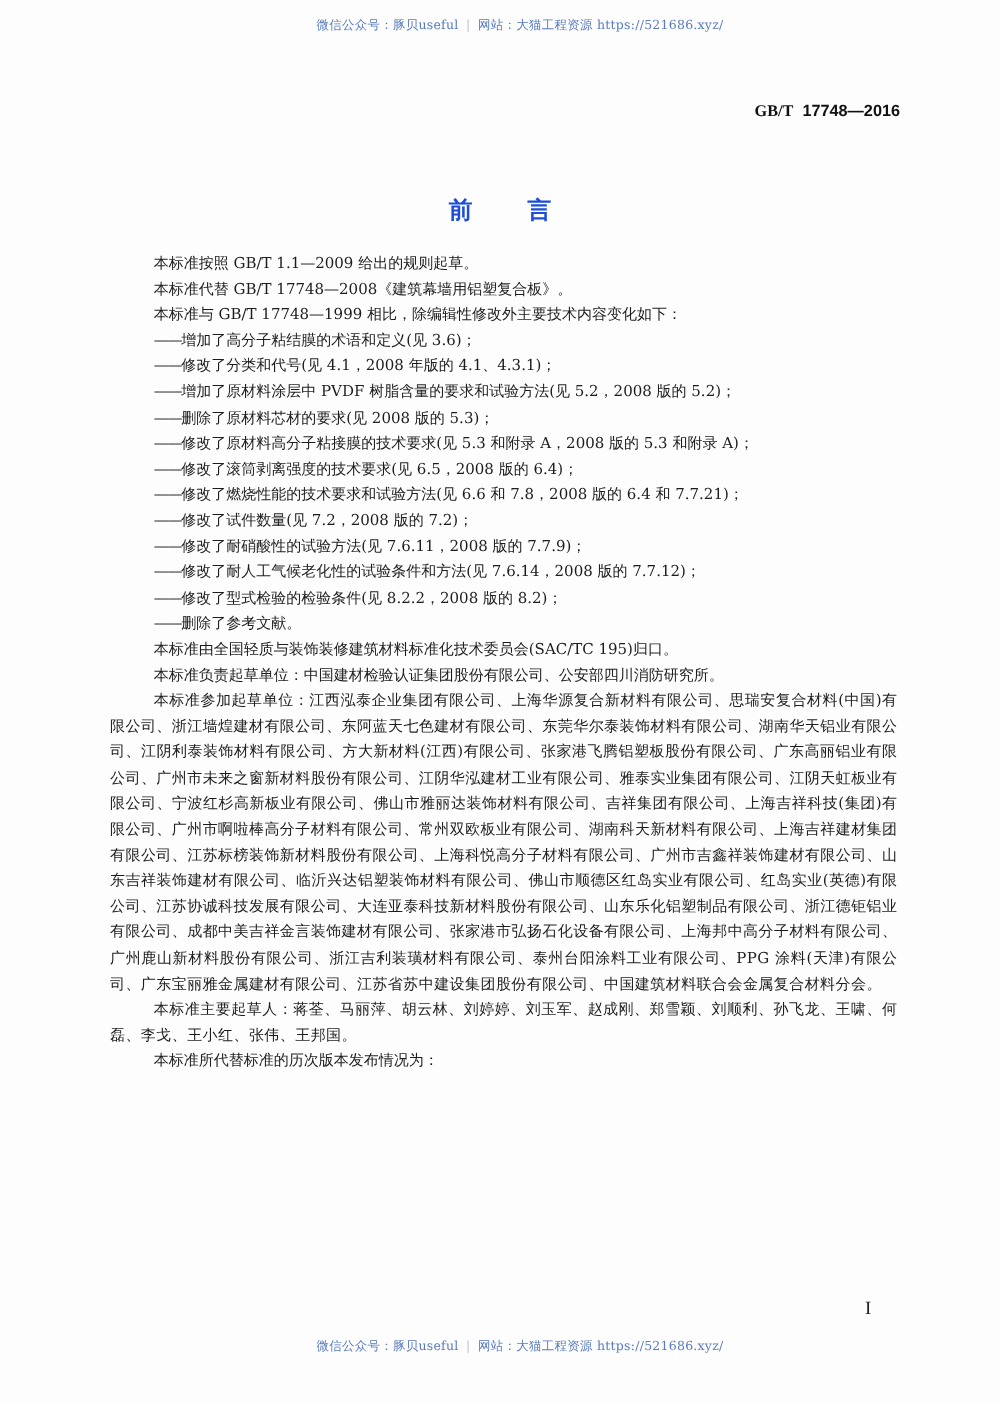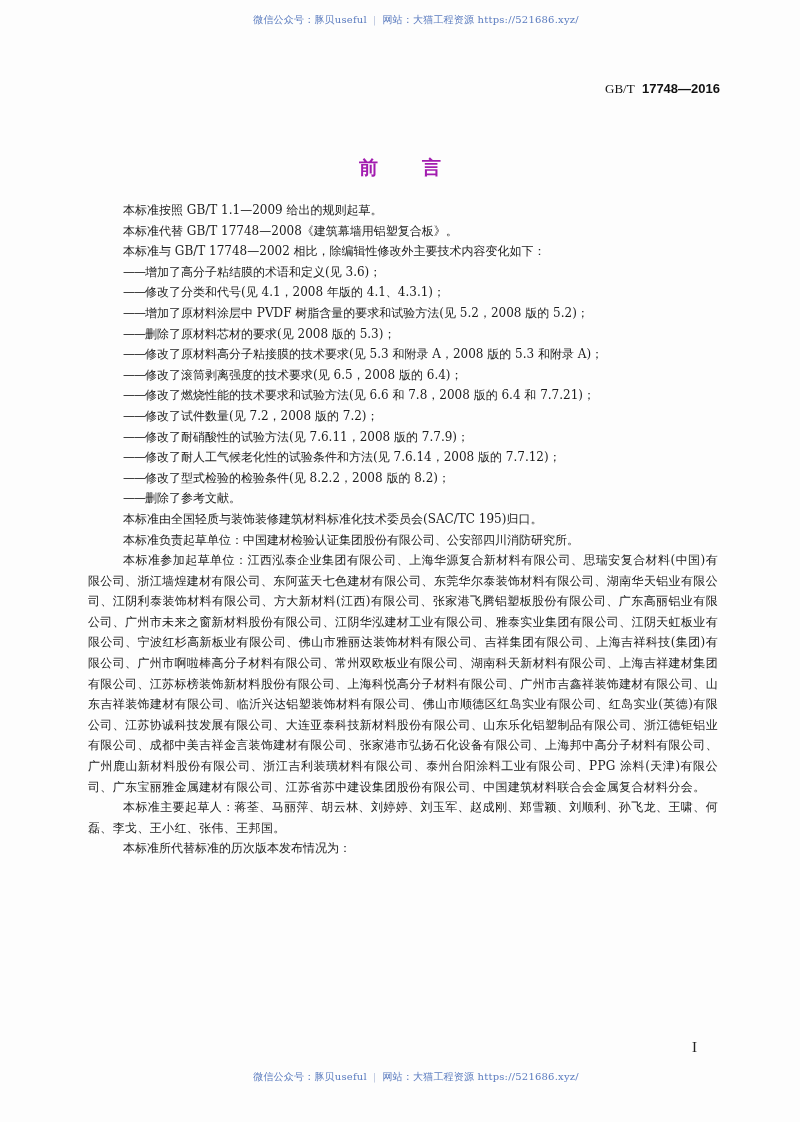--- a/index.html
+++ b/index.html
@@ -15,25 +15,25 @@
     font-family: "DejaVu Serif", serif;
   }
   .watermark .sep { color: #b8c4dc; margin: 0 6px; }
   .wm-top { top: 13px; }
   .wm-bottom { top: 1070px; }
   .std-code {
     position: absolute; top: 81px; right: 80px;
     font-family: "Liberation Sans", sans-serif; font-weight: bold;
     font-size: 13px; color: #111;
   }
-  .std-code .prefix { font-family: "Liberation Serif", serif; font-weight: normal; }
+  .std-code .prefix { font-family: "Liberation Serif", serif; font-weight: bold; }
   .title {
     position: absolute; top: 155px; left: 0; width: 800px; text-align: center;
     font-family: "DejaVu Sans", sans-serif; font-weight: bold; font-size: 19px;
-    color: #a21caf; letter-spacing: 44px; text-indent: 44px;
+    color: #1d4ed8; letter-spacing: 44px; text-indent: 44px;
   }
   .content {
     position: absolute; left: 88px; top: 200px; width: 630px;
     font-size: 12px; line-height: 20.6px;
   }
   .p { text-indent: 35px; text-align: justify; text-align-last: left; margin: 0; }
   .dash { padding-left: 35px; margin: 0; white-space: nowrap; }
   .dash .d { letter-spacing: -1px; }
   .org {
     text-indent: 35px; text-align: justify; margin: 0;
@@ -53,21 +53,21 @@
 
 <div class="std-code">
   <span class="prefix">GB/T</span>&nbsp;&nbsp;<span>17748—2016</span>
 </div>
 
 <div class="title">前言</div>
 
 <div class="content">
   <p class="p">本标准按照 GB/T 1.1—2009 给出的规则起草。</p>
   <p class="p">本标准代替 GB/T 17748—2008《建筑幕墙用铝塑复合板》。</p>
-  <p class="p">本标准与 GB/T 17748—2002 相比，除编辑性修改外主要技术内容变化如下：</p>
+  <p class="p">本标准与 GB/T 17748—1999 相比，除编辑性修改外主要技术内容变化如下：</p>
 
   <div>
     <p class="dash"><span class="d">——</span><span>增加了高分子粘结膜的术语和定义(见 3.6)；</span></p>
     <p class="dash"><span class="d">——</span><span>修改了分类和代号(见 4.1，2008 年版的 4.1、4.3.1)；</span></p>
     <p class="dash"><span class="d">——</span><span>增加了原材料涂层中 PVDF 树脂含量的要求和试验方法(见 5.2，2008 版的 5.2)；</span></p>
     <p class="dash"><span class="d">——</span><span>删除了原材料芯材的要求(见 2008 版的 5.3)；</span></p>
     <p class="dash"><span class="d">——</span><span>修改了原材料高分子粘接膜的技术要求(见 5.3 和附录 A，2008 版的 5.3 和附录 A)；</span></p>
     <p class="dash"><span class="d">——</span><span>修改了滚筒剥离强度的技术要求(见 6.5，2008 版的 6.4)；</span></p>
     <p class="dash"><span class="d">——</span><span>修改了燃烧性能的技术要求和试验方法(见 6.6 和 7.8，2008 版的 6.4 和 7.7.21)；</span></p>
     <p class="dash"><span class="d">——</span><span>修改了试件数量(见 7.2，2008 版的 7.2)；</span></p>

